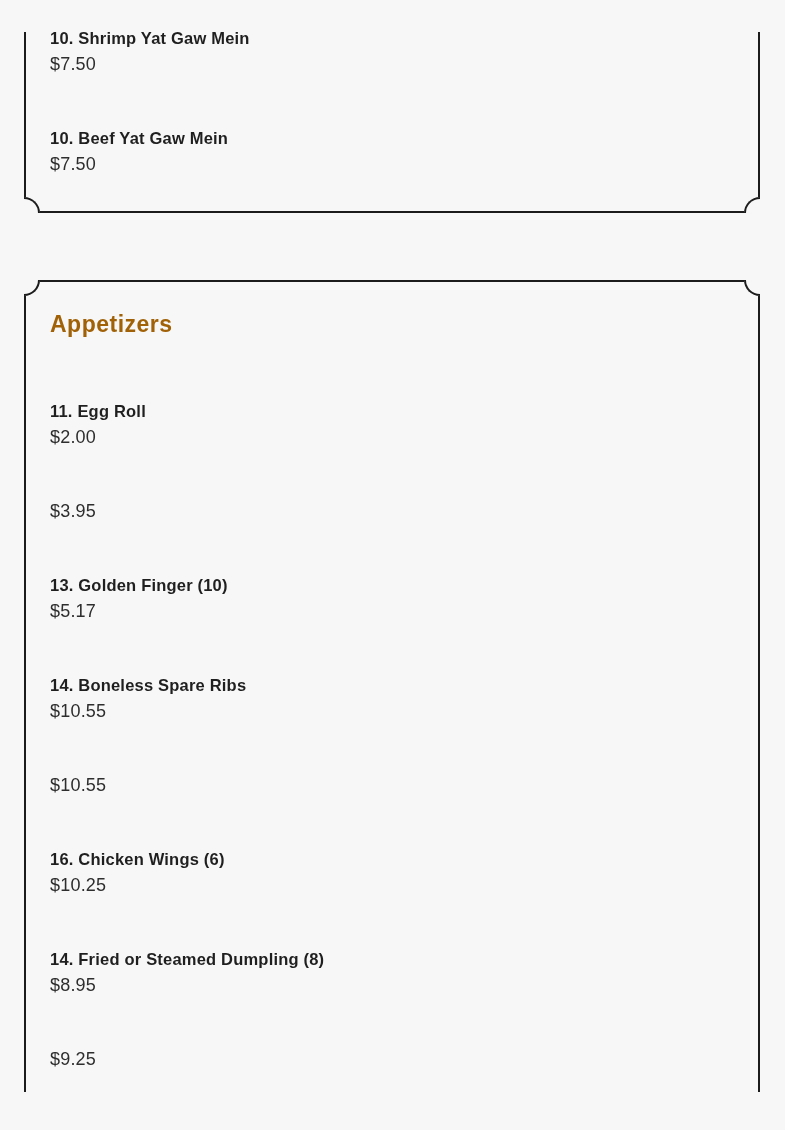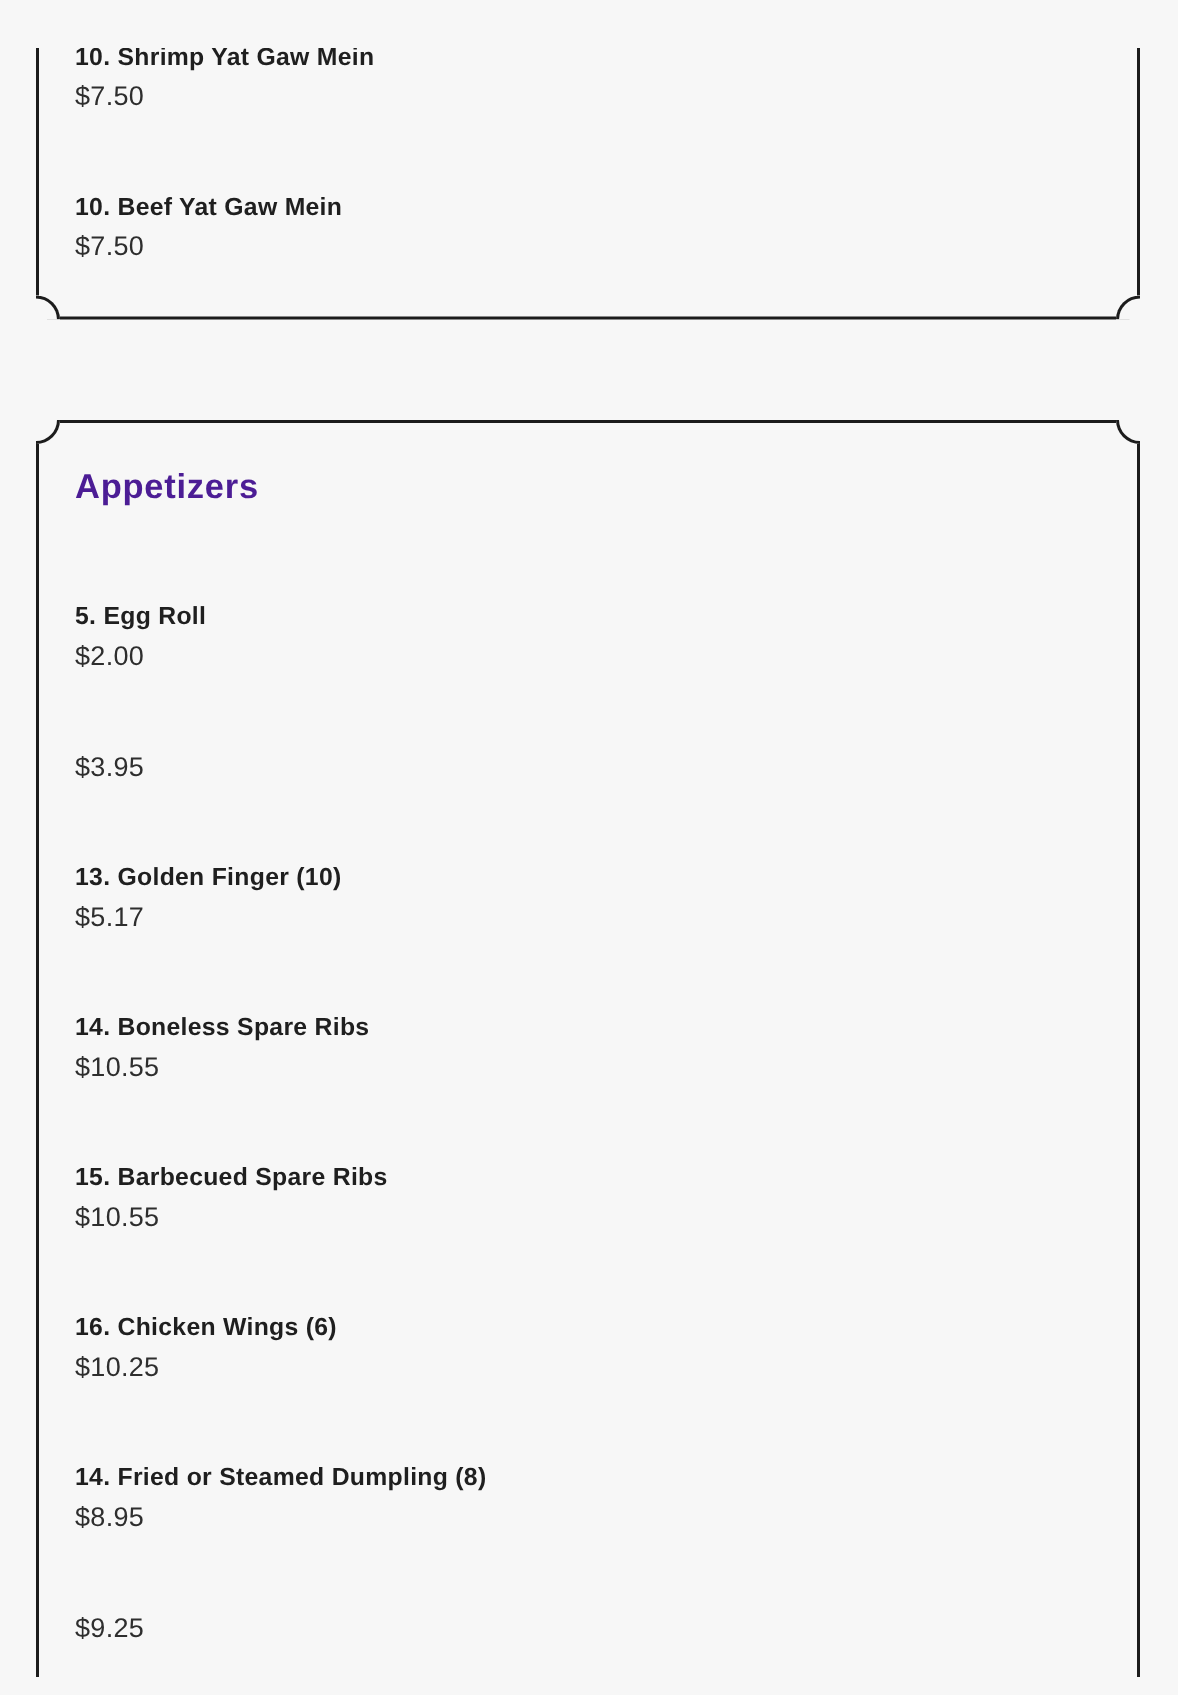--- a/index.html
+++ b/index.html
@@ -50,21 +50,21 @@
   .corner.br { bottom: 0; right: 0;
     border-left-width: 2px; border-top-width: 2px;
     border-top-left-radius: 100%; }
 
   .card-title {
     margin: 0 0 62px 0;
     font-size: 23px;
     line-height: 30px;
     font-weight: 700;
     letter-spacing: 0.5px;
-    color: #4c1d95;
+    color: #a16207;
   }
   .menu-item { margin-bottom: 54px; }
   .menu-item:last-child { margin-bottom: 0; }
   .item-name {
     font-size: 16.5px;
     line-height: 20px;
     font-weight: 700;
     letter-spacing: 0.2px;
     color: #1f1f1f;
     margin-bottom: 6px;
@@ -111,40 +111,39 @@
 
       <i class="edge left"></i>
       <i class="edge right"></i>
       <i class="corner tl"></i>
       <i class="corner tr"></i>
 
     </div>
     <h2 class="card-title">Appetizers</h2>
     <div class="items">
   <div class="menu-item">
-    <div class="item-name">5. Egg Roll</div>
+    <div class="item-name">11. Egg Roll</div>
     <div class="item-price">$2.00</div>
   </div>
 
   <div class="menu-item">
     <div class="item-price">$3.95</div>
   </div>
 
   <div class="menu-item">
     <div class="item-name">13. Golden Finger (10)</div>
     <div class="item-price">$5.17</div>
   </div>
 
   <div class="menu-item">
     <div class="item-name">14. Boneless Spare Ribs</div>
     <div class="item-price">$10.55</div>
   </div>
 
   <div class="menu-item">
-    <div class="item-name">15. Barbecued Spare Ribs</div>
     <div class="item-price">$10.55</div>
   </div>
 
   <div class="menu-item">
     <div class="item-name">16. Chicken Wings (6)</div>
     <div class="item-price">$10.25</div>
   </div>
 
   <div class="menu-item">
     <div class="item-name">14. Fried or Steamed Dumpling (8)</div>

